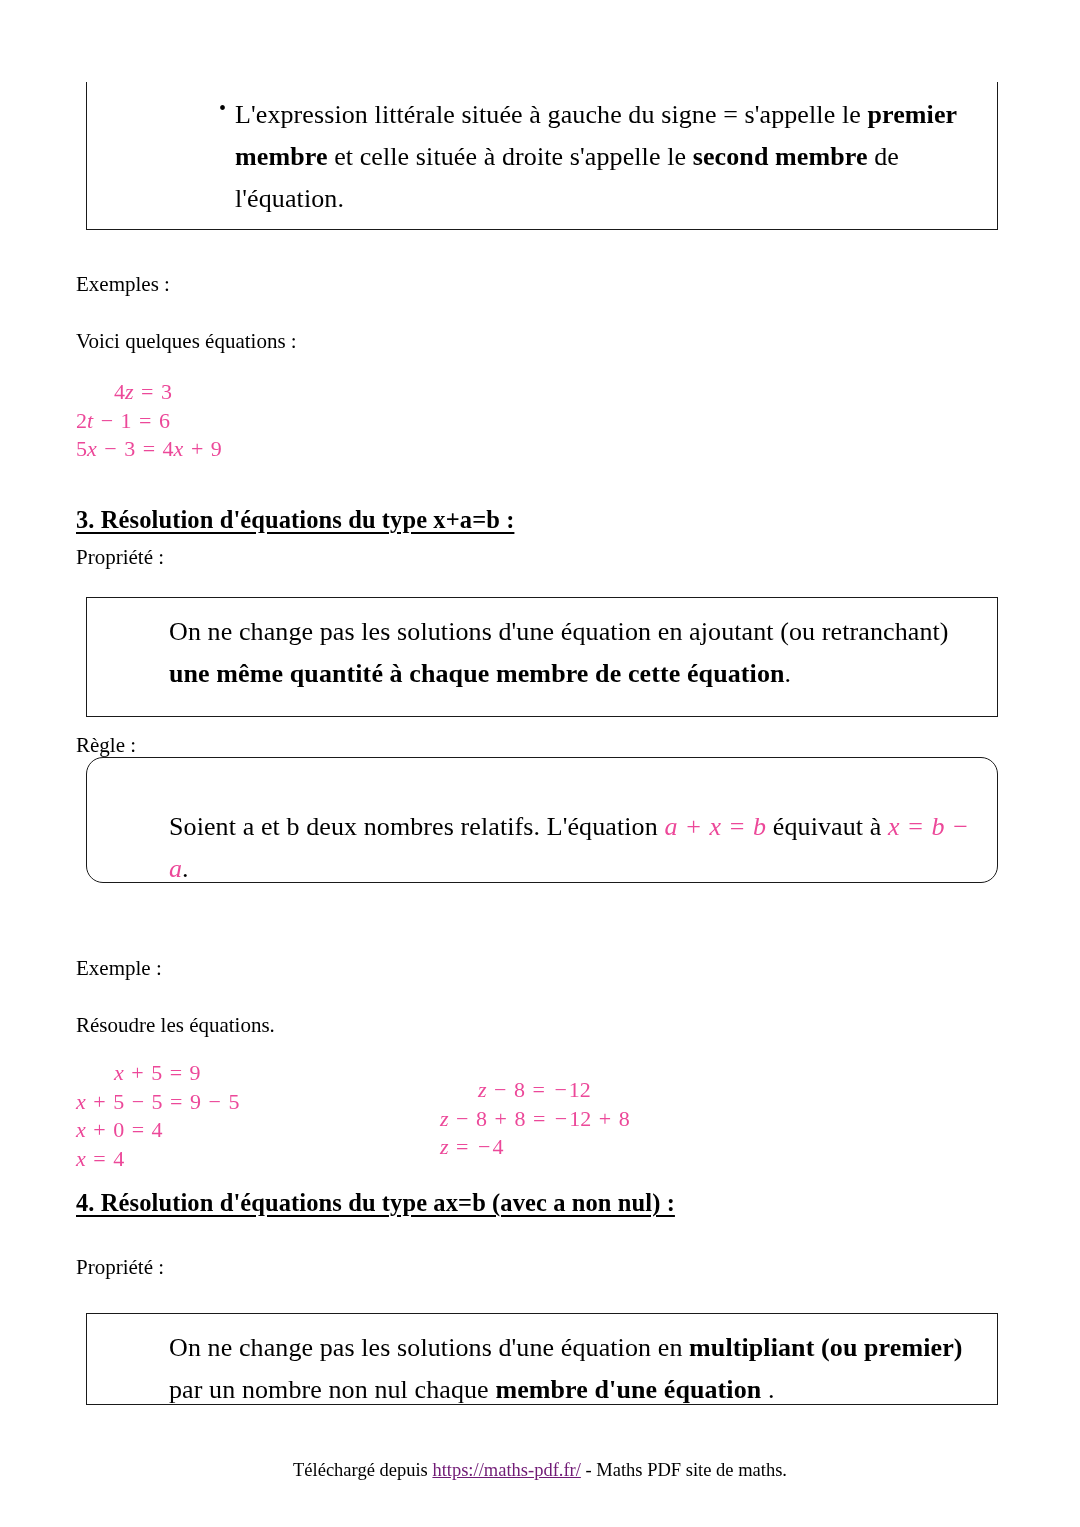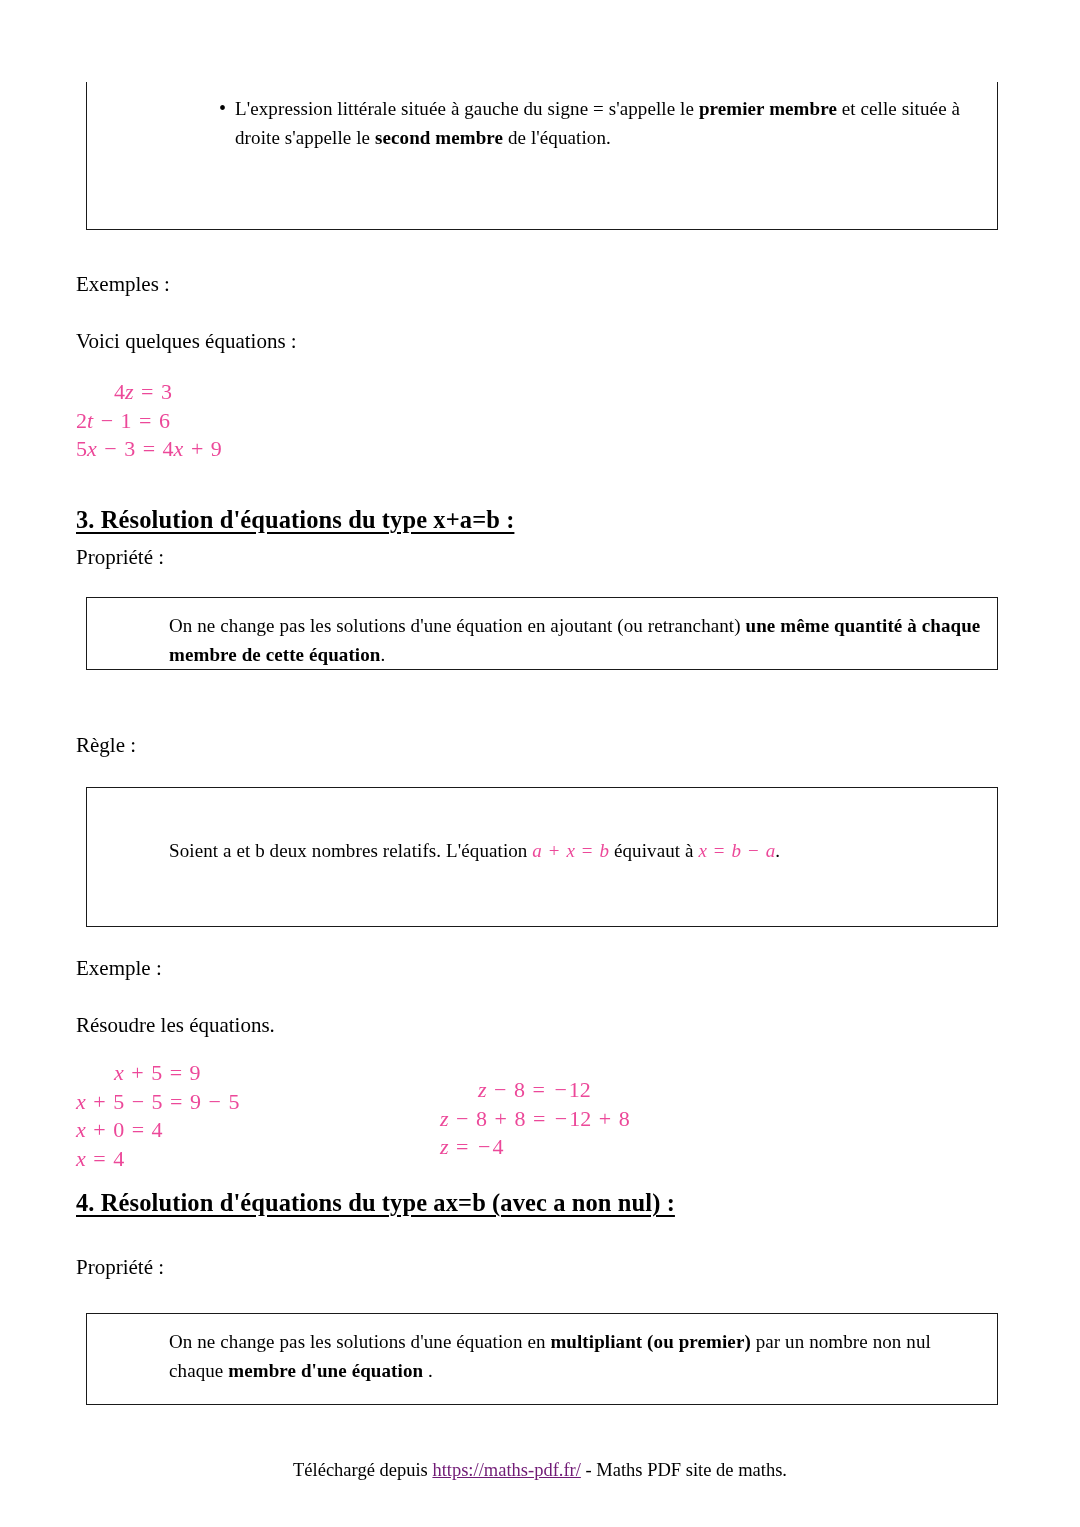--- a/index.html
+++ b/index.html
@@ -34,22 +34,22 @@
     background: #ffffff;
   }
   .box.no-top {
     border-top: none;
   }
   .box-inner {
     padding: 0 22px;
   }
 
   .box-text {
-    font-size: 19px;
-    line-height: 29px;
+    font-size: 26px;
+    line-height: 42px;
     letter-spacing: 0.1px;
   }
 
   
   .para {
     position: absolute;
     left: 76px;
     font-size: 21px;
     line-height: 28px;
     white-space: nowrap;
@@ -149,29 +149,29 @@
   <div class="eqblock" style="top:378px; left:76px;">
     <div class="eqline indent"><span class="math"><span class="num">4</span>z <span class="op">=</span> <span class="num">3</span></span></div>
     <div class="eqline"><span class="math"><span class="num">2</span>t <span class="op">−</span> <span class="num">1</span> <span class="op">=</span> <span class="num">6</span></span></div>
     <div class="eqline"><span class="math"><span class="num">5</span>x <span class="op">−</span> <span class="num">3</span> <span class="op">=</span> <span class="num">4</span>x <span class="op">+</span> <span class="num">9</span></span></div>
   </div>
 
   <div class="heading" style="top:478px;margin-top:28px;">3. Résolution d'équations du type  x+a=b :</div>
 
   <div class="para" style="top:543px;">Propriété :</div>
 
-  <div class="box" style="top:597px; height:73px;">
+  <div class="box" style="top:597px; height:120px;">
     <div class="box-inner" style="padding-top:13px; padding-left:82px; padding-right:14px;">
       <div class="box-text"><span>On ne change pas les solutions d'une équation en ajoutant (ou retranchant) </span><b>une même quantité à chaque membre de cette équation</b><span>.</span></div>
     </div>
   </div>
 
   <div class="para" style="top:731px;">Règle :</div>
 
-  <div class="box" style="top:787px; height:140px;">
+  <div class="box" style="top:757px; height:126px;border-radius:17px;">
     <div class="box-inner" style="padding-top:48px; padding-left:82px; padding-right:14px;">
       <div class="box-text"><span>Soient a et b deux nombres relatifs. L'équation </span><span class="math">a <span class="op">+</span> x <span class="op">=</span> b</span><span> équivaut à </span><span class="math"> x <span class="op">=</span> b <span class="op">−</span> a</span><span>.</span></div>
     </div>
   </div>
 
   <div class="para" style="top:954px;">Exemple :</div>
 
   <div class="para" style="top:1011px;">Résoudre les équations.</div>
 
   <div class="eqblock" style="top:1059px; left:76px;">

